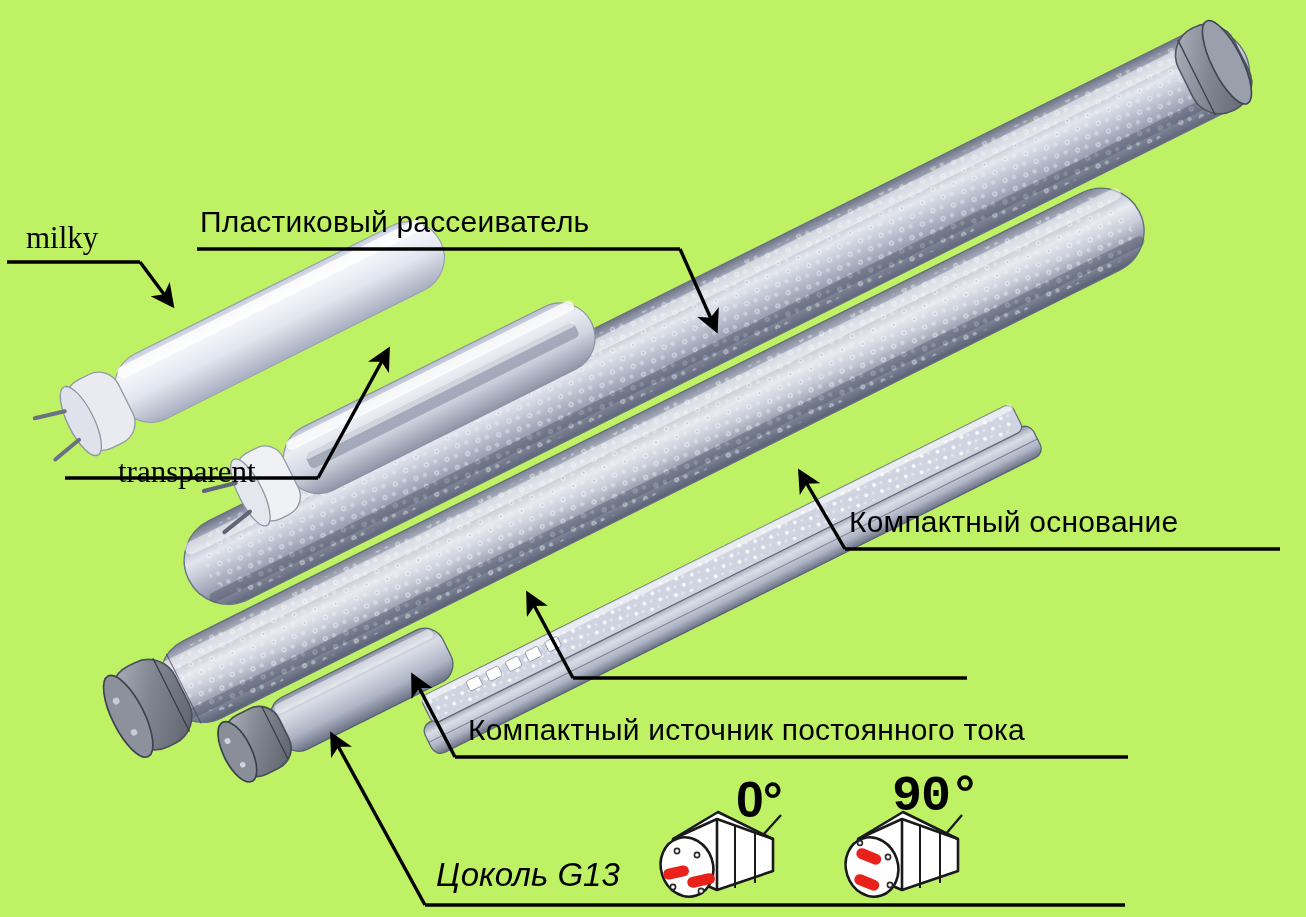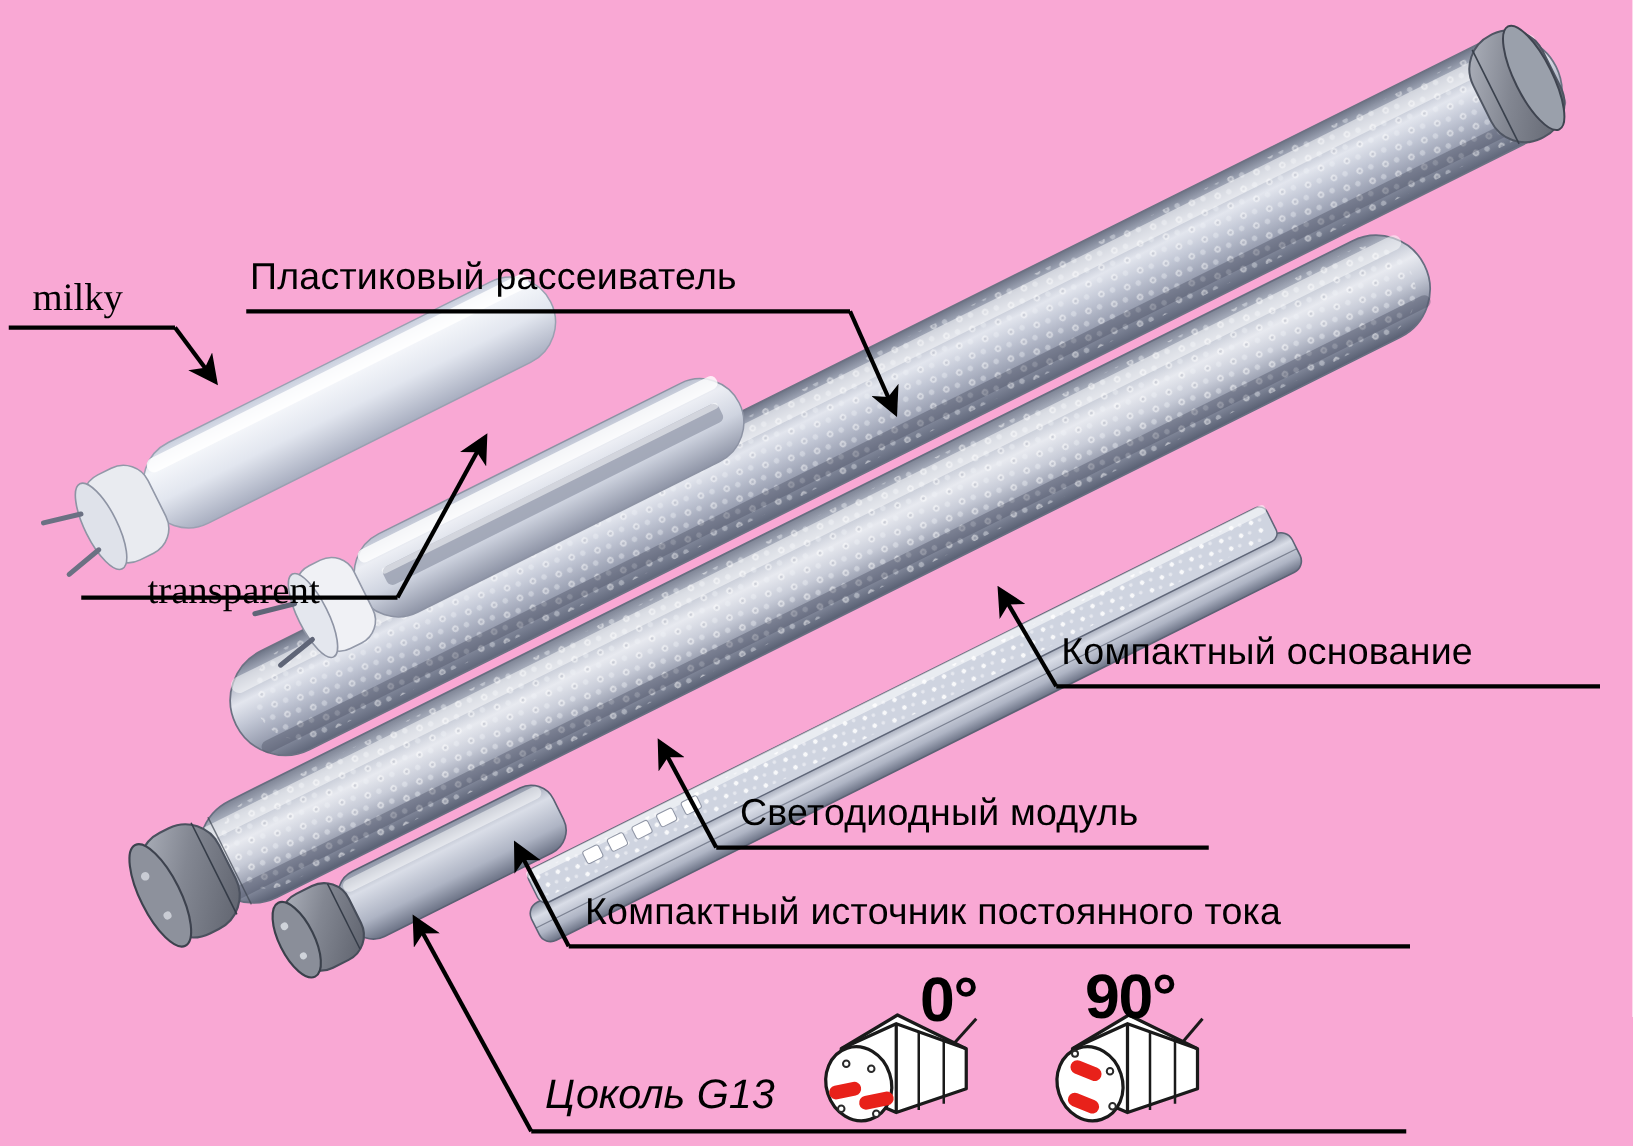--- a/index.html
+++ b/index.html
@@ -4,21 +4,21 @@
 <style>
   html, body {
     margin: 0;
     padding: 0;
     background: #ffffff;
   }
   #stage {
     position: relative;
     width: 1306px;
     height: 917px;
-    background: #f9a8d4;
+    background: #bef264;
     overflow: hidden;
     font-family: "Liberation Sans", sans-serif;
   }
   #art {
     position: absolute;
     inset: 0;
     width: 1306px;
     height: 917px;
   }
   .lbl {
@@ -284,23 +284,22 @@
   </svg>
 
   <div class="lbl lbl-en" style="left:26px; top:222px;">milky</div>
 
   <div class="lbl lbl-en" style="left:118px; top:440px;margin-top:16px;">transparent</div>
 
   <div class="lbl lbl-ru" style="left:200px; top:207px;">Пластиковый рассеиватель</div>
 
   <div class="lbl lbl-ru" style="left:849px; top:507px;">Компактный основание</div>
 
-  <div class="lbl lbl-ru" style="left:592px; top:636px;">Светодиодный модуль</div>
 
   <div class="lbl lbl-ru" style="left:468px; top:715px;">Компактный источник постоянного тока</div>
 
   <div class="lbl lbl-g13" style="left:436px; top:858px;font-style:italic;">Цоколь G13</div>
 
   <div class="lbl lbl-ang" style="left:736px; top:775px;">0°</div>
 
-  <div class="lbl lbl-ang" style="left:868px; top:772px;">90°</div>
+  <div class="lbl lbl-ang" style="left:892px; top:772px;font-family:Liberation Mono, monospace;">90°</div>
 
 </div>
 
 </body></html>

